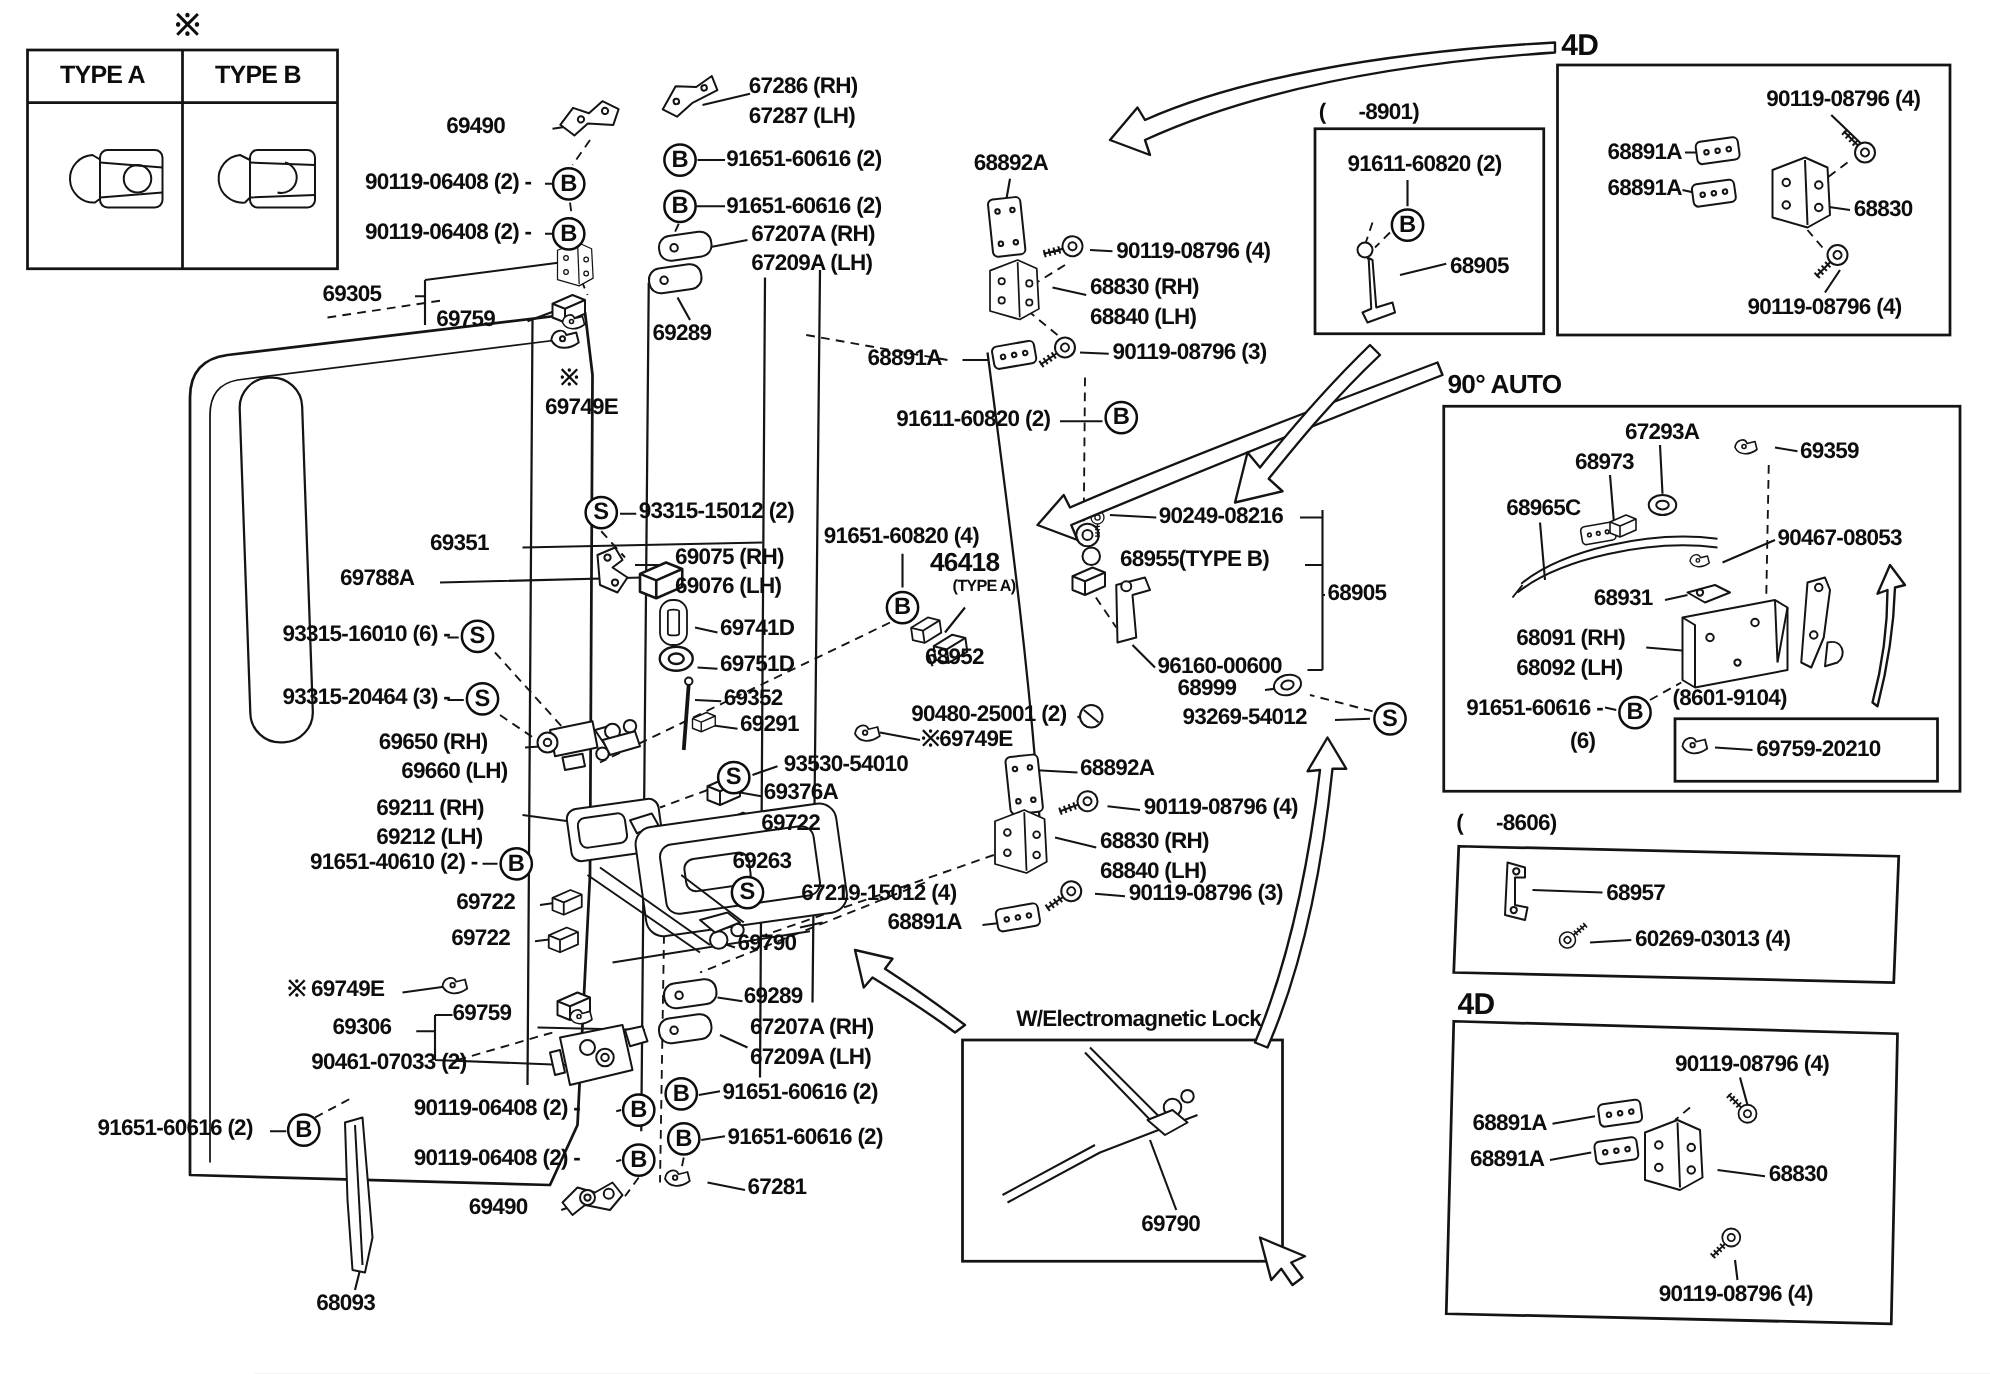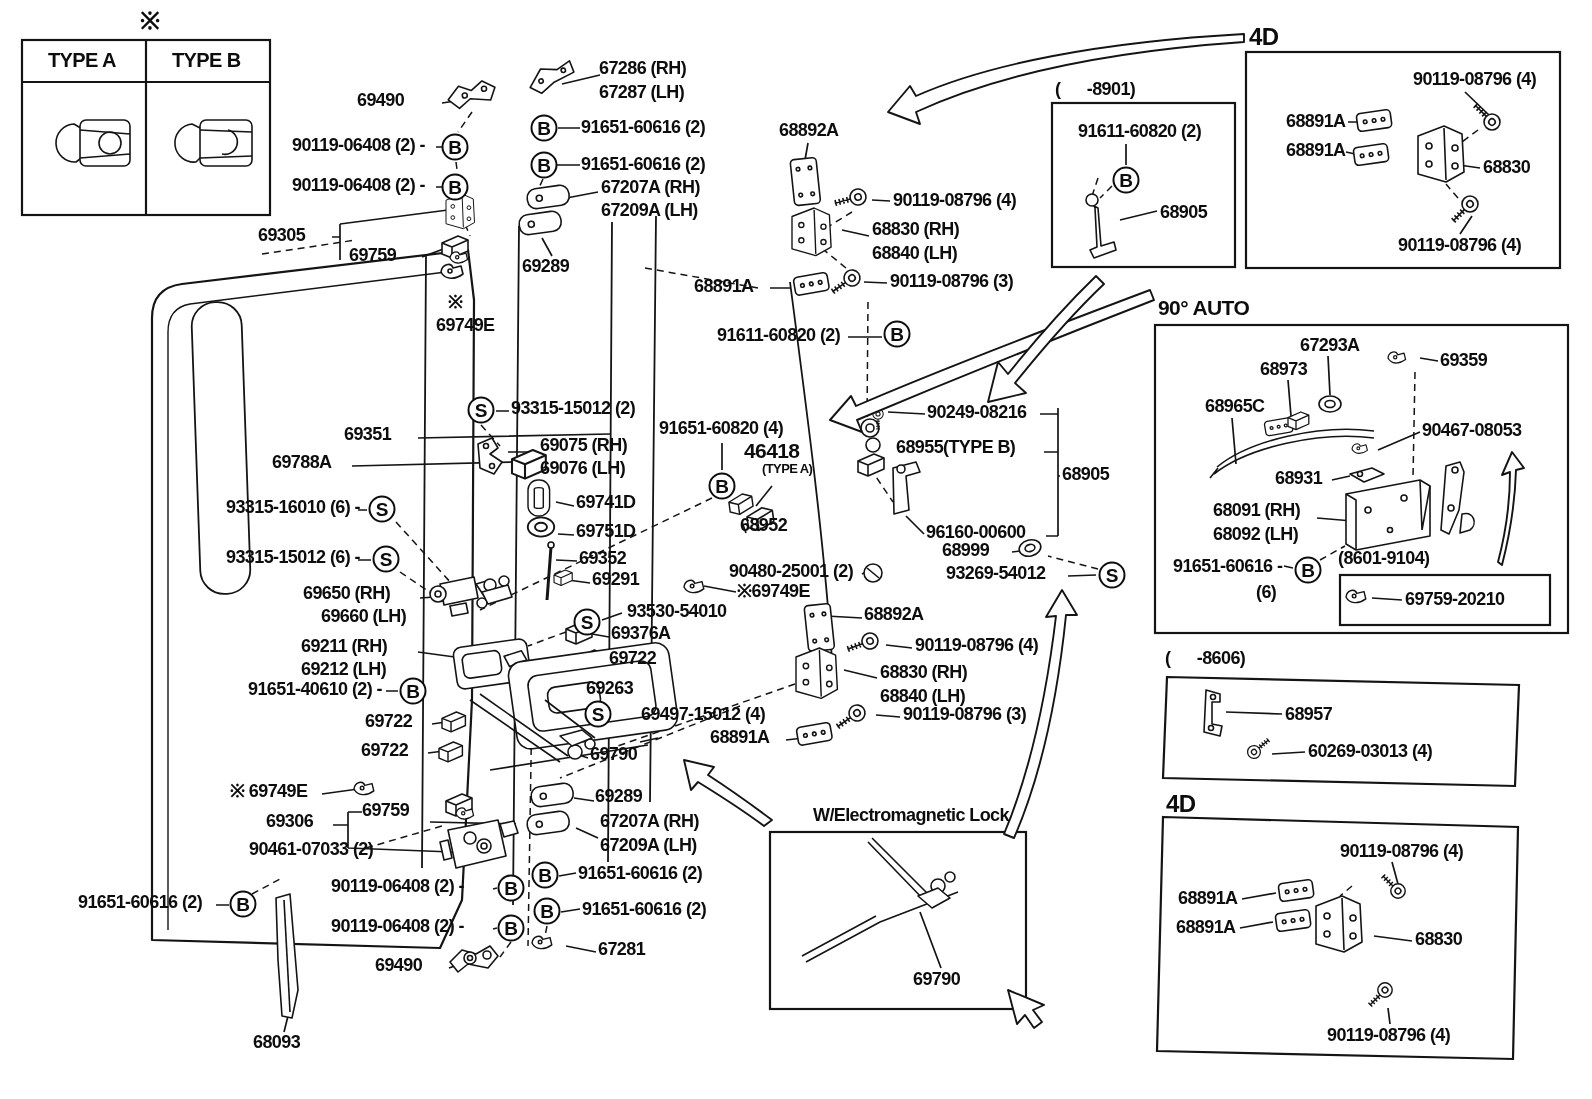--- a/index.html
+++ b/index.html
@@ -382,35 +382,35 @@
       <div class="label" style="left: 1178px; top: 889px;">68891A</div>
       <div class="label" style="left: 1176px; top: 918px;">68891A</div>
       <div class="label" style="left: 1415px; top: 930px;">68830</div>
       <div class="label" style="left: 1327px; top: 1026px;">90119-08796 (4)</div>
       <div class="label" style="left: 511px; top: 399px;">93315-15012 (2)</div>
       <div class="label" style="left: 540px; top: 436px;">69075 (RH)</div>
       <div class="label" style="left: 540px; top: 459px;">69076 (LH)</div>
       <div class="label" style="left: 344px; top: 425px;">69351</div>
       <div class="label" style="left: 272px; top: 453px;">69788A</div>
       <div class="label" style="left: 226px; top: 498px;">93315-16010 (6) -</div>
-      <div class="label" style="left: 226px; top: 548px;">93315-15012 (6) -</div>
+      <div class="label" style="left: 226px; top: 548px;">93315-20464 (3) -</div>
       <div class="label" style="left: 576px; top: 493px;">69741D</div>
       <div class="label" style="left: 576px; top: 522px;">69751D</div>
       <div class="label" style="left: 579px; top: 549px;">69352</div>
       <div class="label" style="left: 592px; top: 570px;">69291</div>
       <div class="label" style="left: 303px; top: 584px;">69650 (RH)</div>
       <div class="label" style="left: 303px; top: 607px; margin-left: 18px;">69660 (LH)</div>
       <div class="label" style="left: 627px; top: 602px;">93530-54010</div>
       <div class="label" style="left: 611px; top: 624px;">69376A</div>
       <div class="label" style="left: 609px; top: 649px;">69722</div>
       <div class="label" style="left: 301px; top: 637px;">69211 (RH)</div>
       <div class="label" style="left: 301px; top: 660px;">69212 (LH)</div>
       <div class="label" style="left: 248px; top: 680px;">91651-40610 (2) -</div>
       <div class="label" style="left: 586px; top: 679px;">69263</div>
-      <div class="label" style="left: 641px; top: 705px;">69497-15012 (4)</div>
+      <div class="label" style="left: 641px; top: 705px;">67219-15012 (4)</div>
       <div class="label" style="left: 659px; top: 419px;">91651-60820 (4)</div>
       <div class="label" style="left: 744px; top: 440px; font-size: 21px;">46418</div>
       <div class="label" style="left: 742px; top: 462px; font-size: 13px; margin-left: 20px;">(TYPE A)</div>
       <div class="label" style="left: 717px; top: 516px; margin-left: 23px;">68952</div>
       <div class="label" style="left: 927px; top: 403px;">90249-08216</div>
       <div class="label" style="left: 896px; top: 438px;">68955(TYPE B)</div>
       <div class="label" style="left: 1062px; top: 465px;">68905</div>
       <div class="label" style="left: 926px; top: 523px;">96160-00600</div>
       <div class="label" style="left: 942px; top: 541px;">68999</div>
       <div class="label" style="left: 946px; top: 564px;">93269-54012</div>

